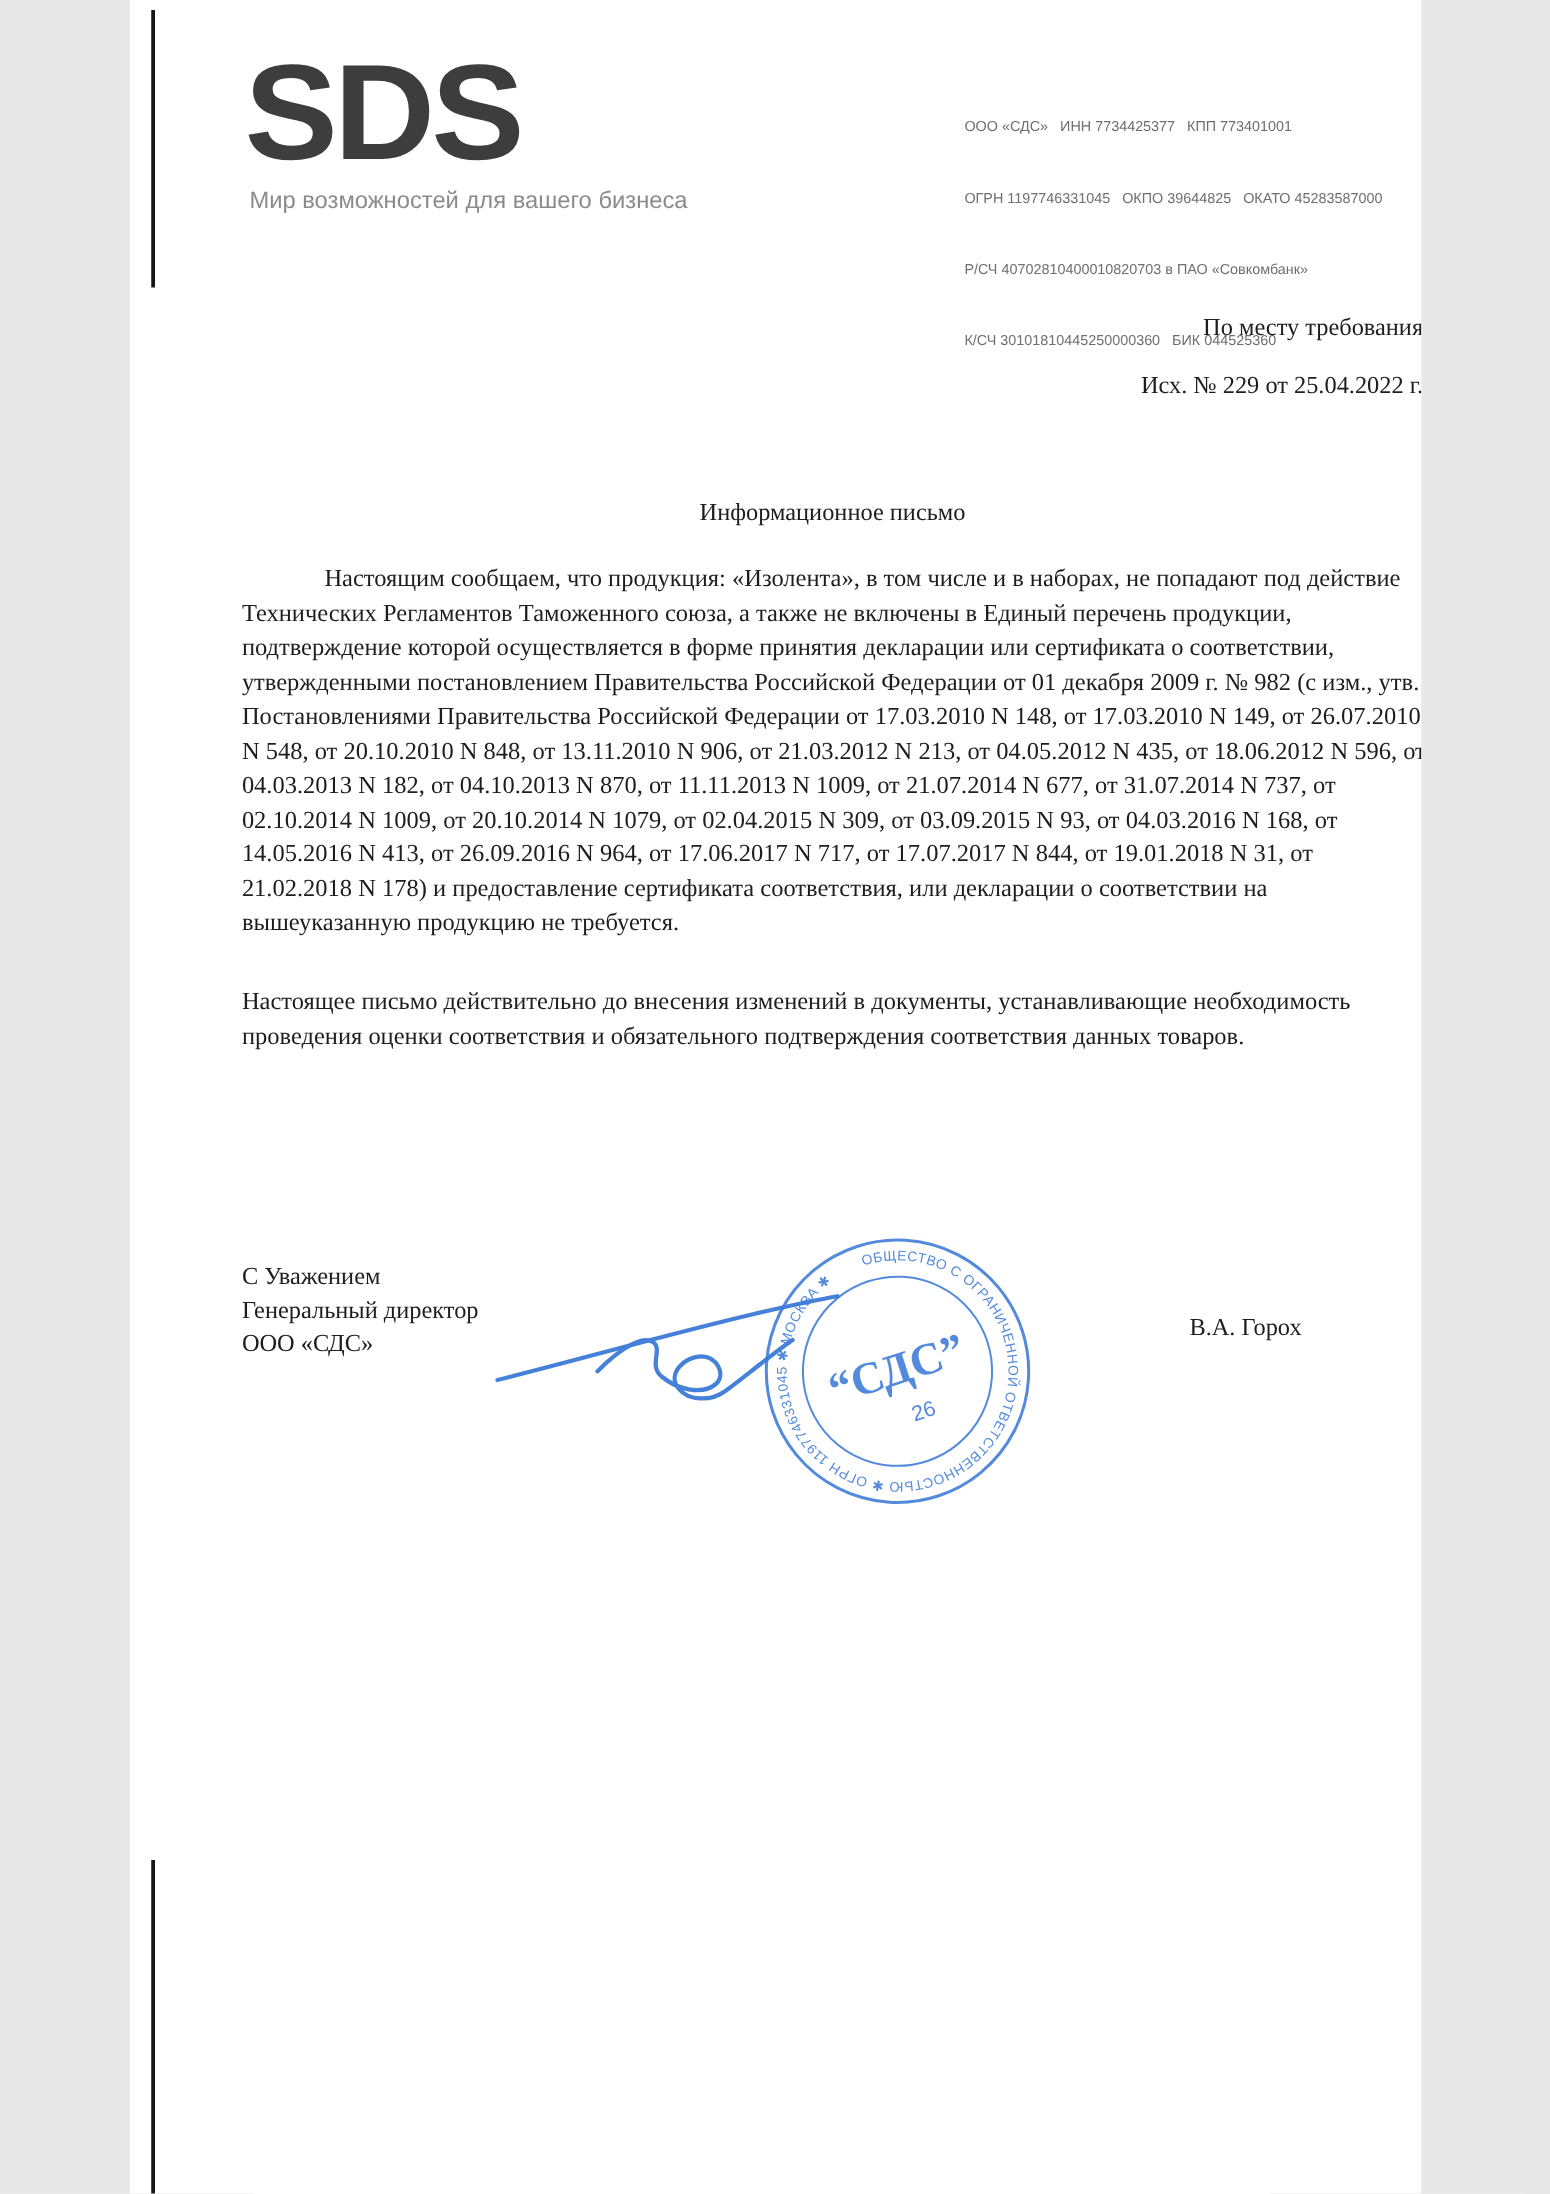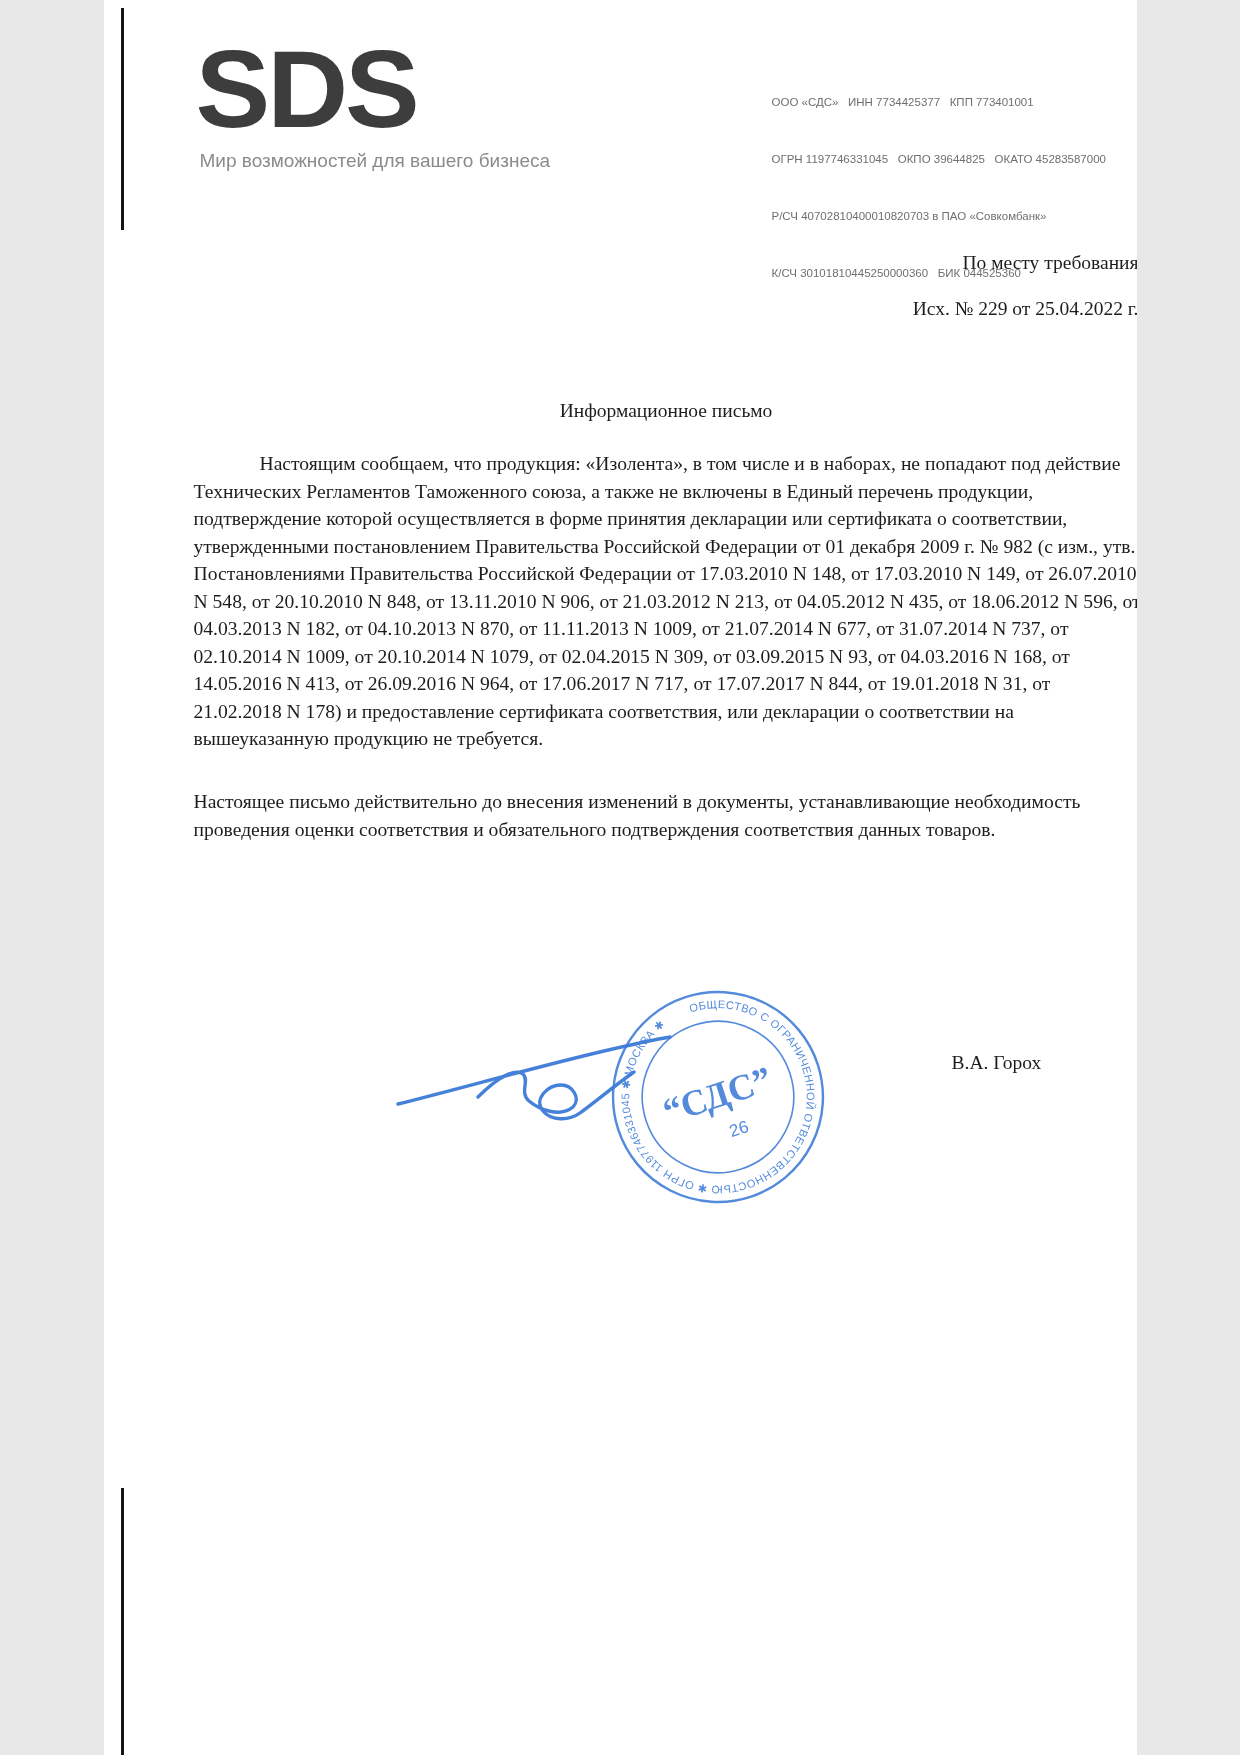--- a/index.html
+++ b/index.html
@@ -81,20 +81,25 @@
 
   <div class="meta-col">
     <div class="meta-line recipient">По месту требования</div>
     <div class="meta-line outgoing">Исх. № 229 от 25.04.2022 г.</div>
   </div>
 
   <div class="letter-title">Информационное письмо</div>
   <div class="para para1">Настоящим сообщаем, что продукция: «Изолента», в том числе и в наборах, не попадают под действие Технических Регламентов Таможенного союза, а также не включены в Единый перечень продукции, подтверждение которой осуществляется в форме принятия декларации или сертификата о соответствии, утвержденными постановлением Правительства Российской Федерации от 01 декабря 2009 г. № 982 (с изм., утв. Постановлениями Правительства Российской Федерации от 17.03.2010 N 148, от 17.03.2010 N 149, от 26.07.2010 N 548, от 20.10.2010 N 848, от 13.11.2010 N 906, от 21.03.2012 N 213, от 04.05.2012 N 435, от 18.06.2012 N 596, от 04.03.2013 N 182, от 04.10.2013 N 870, от 11.11.2013 N 1009, от 21.07.2014 N 677, от 31.07.2014 N 737, от 02.10.2014 N 1009, от 20.10.2014 N 1079, от 02.04.2015 N 309, от 03.09.2015 N 93, от 04.03.2016 N 168, от 14.05.2016 N 413, от 26.09.2016 N 964, от 17.06.2017 N 717, от 17.07.2017 N 844, от 19.01.2018 N 31, от 21.02.2018 N 178) и предоставление сертификата соответствия, или декларации о соответствии на вышеуказанную продукцию не требуется.</div>
   <div class="para para2">Настоящее письмо действительно до внесения изменений в документы, устанавливающие необходимость проведения оценки соответствия и обязательного подтверждения соответствия данных товаров.</div>
 
+  <div class="sign-block">
+    <div>С Уважением</div>
+    <div>Генеральный директор</div>
+    <div>ООО «СДС»</div>
+  </div>
   <div class="signer-name">В.А. Горох</div>
 
   <svg class="signature-svg" viewBox="0 0 332 132">
     <g fill="none" stroke="#3d7bd8" stroke-width="3.4" stroke-linecap="round" stroke-linejoin="round" opacity="0.95">
       <path d="M16,86 C80,70 150,50 222,33 C248,27 270,22 288,19"></path>
       <path d="M96,79 C116,59 133,50 141,56 C148,62 137,74 147,83 C159,93 179,99 191,89 C199,81 191,67 179,67 C166,67 151,81 161,93 C169,103 187,103 198,95 C212,85 232,68 252,54"></path>
     </g>
   </svg>
 
   <svg class="stamp-svg" viewBox="0 0 220 220">

